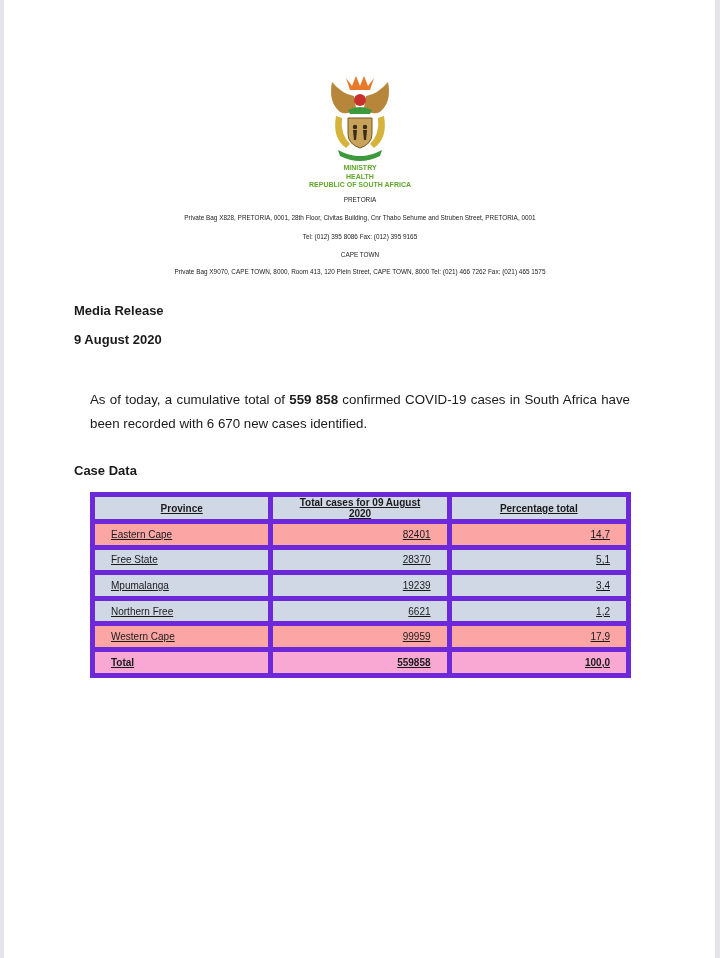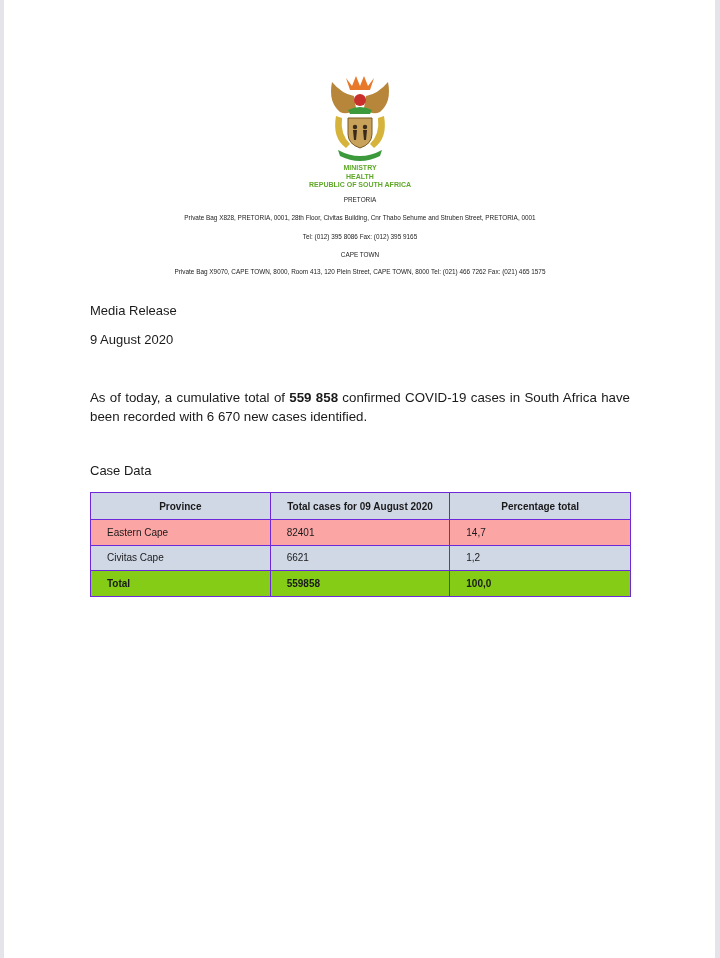--- a/index.html
+++ b/index.html
@@ -1,30 +1,30 @@
 <!DOCTYPE html>
 <html><head>
 <meta charset="utf-8">
 <style>
   html, body { margin:0; padding:0; }
   body { width:720px; height:958px; background:#e4e4ea; position:relative; overflow:hidden; font-family:"Liberation Sans", sans-serif; color:#1a1a1a; }
   .page { position:absolute; left:4px; top:0; width:711px; height:958px; background:#ffffff; }
   .crest { position:absolute; left:326px; top:72px; width:68px; height:90px; }
   .ministry { position:absolute; left:0; width:720px; text-align:center; color:#5fa828; font-weight:bold; font-size:7px; line-height:8.5px; }
   .addr { position:absolute; left:0; width:720px; text-align:center; font-size:6.4px; color:#222; }
-  .h { position:absolute; left:90px; font-weight:normal; font-size:13px; }
-  .para { position:absolute; left:90px; width:540px; font-size:13.3px; line-height:19px; text-align:justify; text-align-last:left; }
+  .h { position:absolute; left:74px; font-weight:bold; font-size:13px; }
+  .para { position:absolute; left:90px; width:540px; font-size:13.3px; line-height:24px; text-align:justify; text-align-last:left; }
   .para b { font-weight:bold; }
   table { position:absolute; left:90px; top:492px; width:541px; border-collapse:collapse; font-size:10px; }
-  th, td { border:1px solid #6d28d9; height:25.6px; padding:0 16px; box-sizing:border-box; }
+  th, td { border:5px solid #6d28d9; height:25.6px; padding:0 16px; box-sizing:border-box;text-decoration:underline; }
   th { background:#d0d8e6; font-weight:bold; text-align:center; height:27px; }
-  td.num { text-align:left; }
+  td.num { text-align:right; }
   tr.odd td { background:#fca5a5; }
   tr.even td { background:#d0d8e6; }
-  tr.total td { background:#84cc16; font-weight:bold; }
+  tr.total td { background:#f9a8d4; font-weight:bold; }
   col.c1 { width:180px; } col.c2 { width:180px; } col.c3 { width:181px; }
 </style>
 </head>
 <body>
 
 <div class="page"></div>
 
 <svg class="crest" viewBox="0 0 68 90">
   <path d="M20 6 L26 14 L30 4 L34 14 L38 4 L42 14 L48 6 L44 18 L24 18 Z" fill="#e8792b"></path>
   <path d="M6 10 Q2 30 14 40 Q22 44 30 36 L28 24 Q16 22 6 10 Z" fill="#b8863b"></path>
@@ -72,23 +72,38 @@
       <th>Percentage total</th>
     </tr>
   </thead>
   <tbody>
     <tr class="odd">
         <td>Eastern Cape</td>
         <td class="num">82401</td>
         <td class="num">14,7</td>
       </tr>
     <tr class="even">
-        <td>Civitas Cape</td>
+        <td>Free State</td>
+        <td class="num">28370</td>
+        <td class="num">5,1</td>
+      </tr>
+    <tr class="even">
+        <td>Mpumalanga</td>
+        <td class="num">19239</td>
+        <td class="num">3,4</td>
+      </tr>
+    <tr class="even">
+        <td>Northern Free</td>
         <td class="num">6621</td>
         <td class="num">1,2</td>
+      </tr>
+    <tr class="odd">
+        <td>Western Cape</td>
+        <td class="num">99959</td>
+        <td class="num">17,9</td>
       </tr>
     <tr class="total">
         <td>Total</td>
         <td class="num">559858</td>
         <td class="num">100,0</td>
       </tr>
   </tbody>
 </table>
 
 </body></html>

